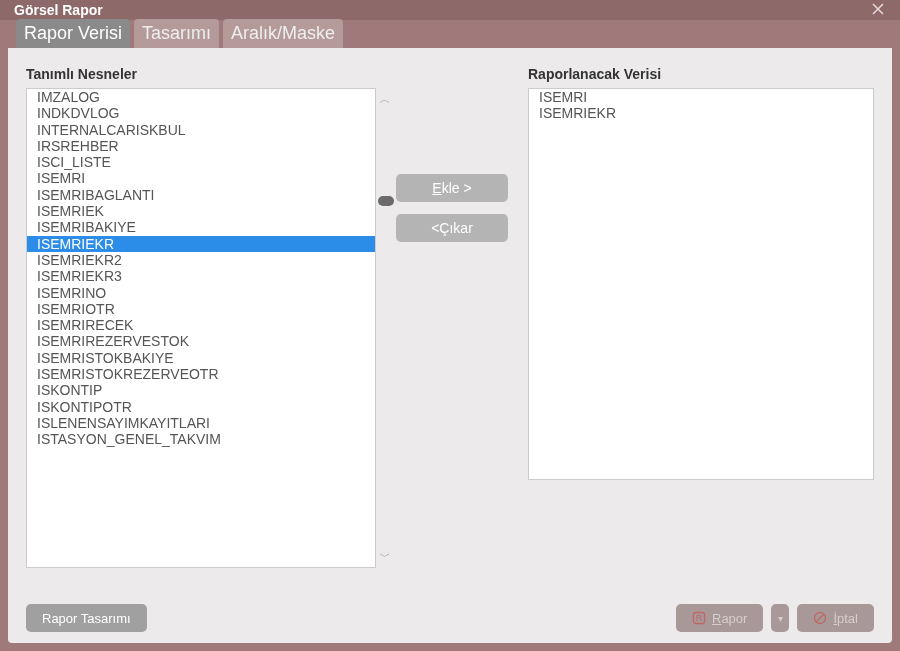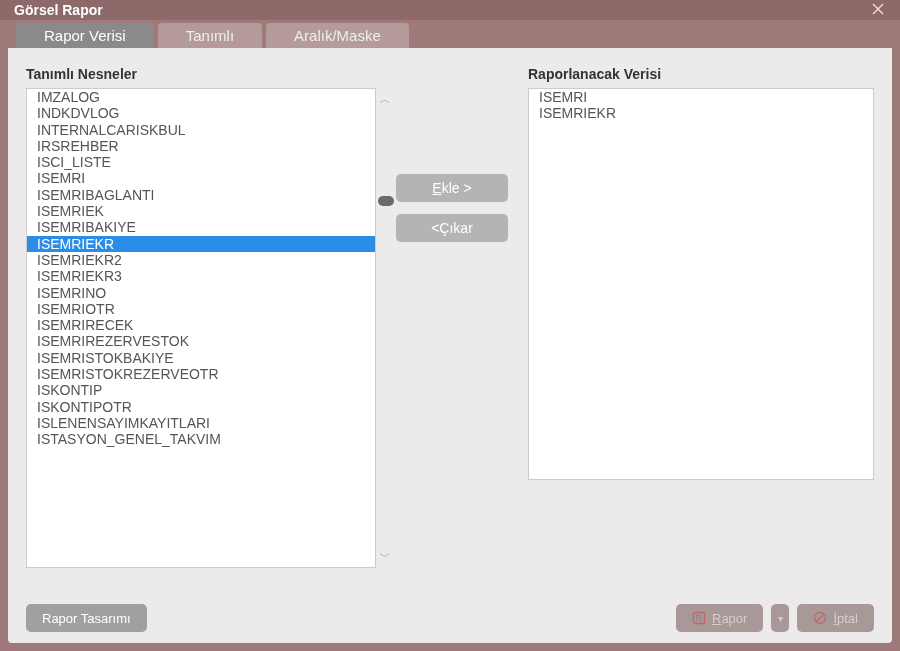--- a/index.html
+++ b/index.html
@@ -29,22 +29,22 @@
   }
   .tabstrip {
     height: 28px;
     background: transparent;
     display: flex; align-items: flex-end; gap: 4px;
     padding: 4px 0 0 16px;
   }
   .tab {
     background: #b59a9a;
     color: #eee;
-    font-size: 15px;
-    padding: 4px 28px;
+    font-size: 18px;
+    padding: 4px 8px;
     border-radius: 4px 4px 0 0;
     cursor: pointer;
   }
   .tab.active {
     background: #8a8a8a;
     color: #fff;
   }
   .content {
     flex: 1;
     background: #eceaea;
@@ -125,21 +125,21 @@
     <div class="titlebar-title">Görsel Rapor</div>
     <div class="close-x">
       <svg width="16" height="16" viewBox="0 0 16 16">
           <path d="M3 3 L13 13 M13 3 L3 13" stroke="#e8dada" stroke-width="1.5" fill="none"></path>
         </svg>
     </div>
   </div>
 
   <div class="tabstrip">
     <div id="tab0" class="tab active">Rapor Verisi</div>
-    <div id="tab1" class="tab">Tanımlı</div>
+    <div id="tab1" class="tab">Tasarımı</div>
     <div id="tab2" class="tab">Aralık/Maske</div>
   </div>
 
   <div class="content">
     <div class="cols">
 
       <div class="col-left">
         <div class="col-label">Tanımlı Nesneler</div>
         <div class="listbox-wrap">
           <div id="leftlist" class="listbox">

